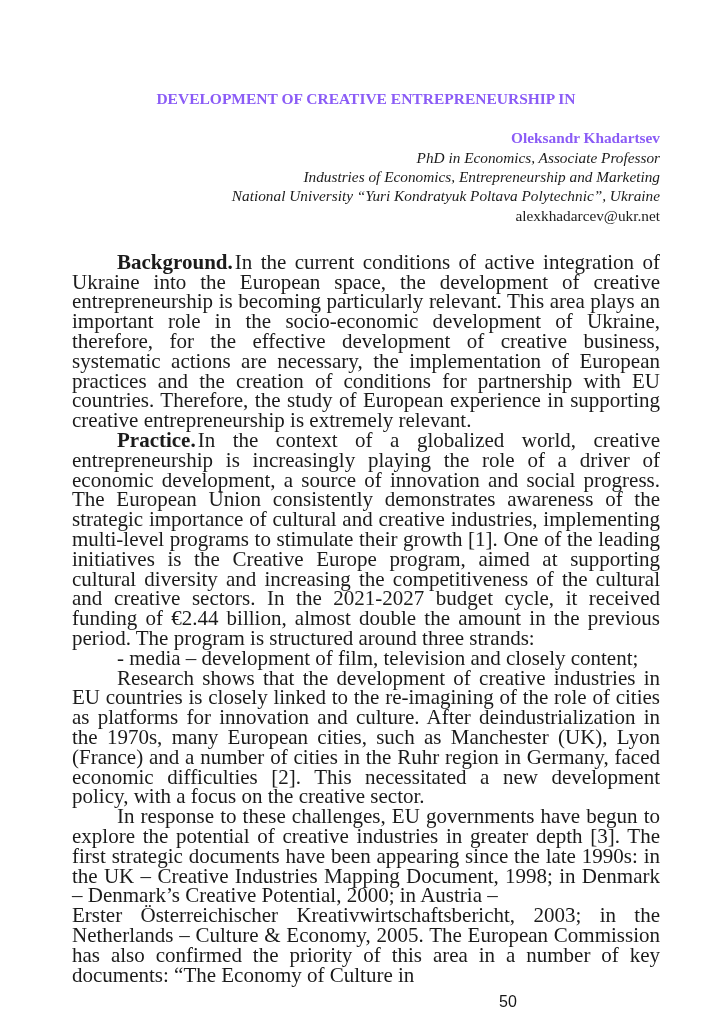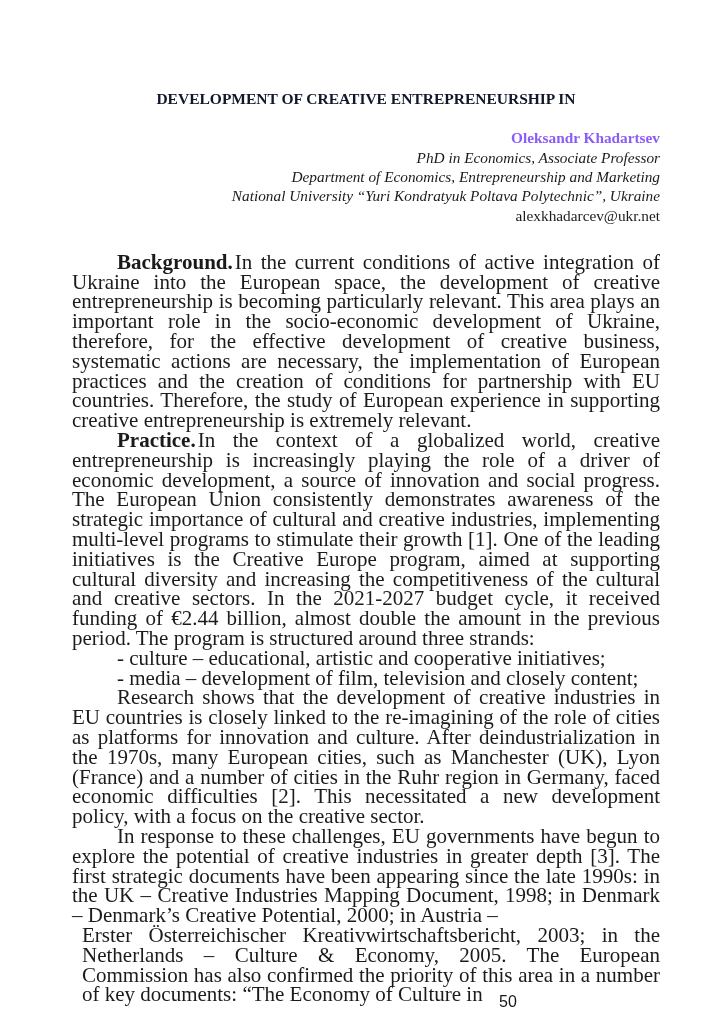--- a/index.html
+++ b/index.html
@@ -20,21 +20,21 @@
     position: absolute;
     left: 72px;
     top: 78px;
     width: 588px;
   }
   .title {
     text-align: center;
     font-weight: bold;
     font-size: 15.5px;
     line-height: 21px;
-    color: #0f172a;
+    color: #8b5cf6;
   }
   .title-line { display: block; }
   .authors {
     margin-top: 19px;
     text-align: right;
     font-size: 15.3px;
     line-height: 19.3px;
   }
   .author-name {
     font-weight: bold;
@@ -45,21 +45,21 @@
   .body-text {
     margin-top: 28px;
     font-size: 21px;
     line-height: 19.8px;
     text-align: justify;
   }
   .para {
     margin: 0;
     text-indent: 45px;
   }
-  .para.no-indent { text-indent: 0; margin-left: 10px; }
+  .para.no-indent { text-indent: 0; }
   .lead {
     font-weight: bold;
     padding-right: 2px;
   }
   .page-number {
     position: absolute;
     left: 492px;
     top: 993px;
     width: 32px;
     text-align: center;
@@ -74,34 +74,31 @@
 <div class="page">
   <div class="content">
 
     <h1 class="title">
       <span class="title-line">DEVELOPMENT OF CREATIVE ENTREPRENEURSHIP  IN</span>
     </h1>
 
     <div class="authors">
       <div class="author-name">Oleksandr Khadartsev</div>
       <div class="author-meta">PhD in Economics, Associate Professor</div>
-      <div class="author-meta">Department of Economics, Entrepreneurship and Marketing</div>
+      <div class="author-meta">Industries of Economics, Entrepreneurship and Marketing</div>
       <div class="author-meta">National University “Yuri Kondratyuk Poltava Polytechnic”, Ukraine</div>
       <div class="author-email">alexkhadarcev@ukr.net</div>
     </div>
 
     <div class="body-text">
       <p class="para">
         <span class="lead">Background.</span><span>In the current conditions of active integration of Ukraine into the European space, the development of creative entrepreneurship is becoming particularly relevant. This area plays an important role in the socio-economic development of Ukraine, therefore, for the effective development of creative business, systematic actions are necessary, the implementation of European practices and the creation of conditions for partnership with EU countries. Therefore, the study of European experience in supporting creative entrepreneurship is extremely relevant.</span>
       </p>
       <p class="para">
         <span class="lead">Practice.</span><span>In the context of a globalized world, creative entrepreneurship is increasingly playing the role of a driver of economic development, a source of innovation and social progress. The European Union consistently demonstrates awareness of the strategic importance of cultural and creative industries, implementing multi-level programs to stimulate their growth [1]. One of the leading initiatives is the Creative Europe program, aimed at supporting cultural diversity and increasing the competitiveness of the cultural and creative sectors. In the 2021-2027 budget cycle, it received funding of €2.44 billion, almost double the amount in the previous period. The program is structured around three strands:</span>
-      </p>
-      <p class="para">
-        <span>- culture – educational, artistic and cooperative initiatives;</span>
       </p>
       <p class="para">
         <span>- media – development of film, television and closely content;</span>
       </p>
       <p class="para">
         <span>Research shows that the development of creative industries in EU countries is closely linked to the re-imagining of the role of cities as platforms for innovation and culture. After deindustrialization in the 1970s, many European cities, such as Manchester (UK), Lyon (France) and a number of cities in the Ruhr region in Germany, faced economic difficulties [2]. This necessitated a new development policy, with a focus on the creative sector.</span>
       </p>
       <p class="para">
         <span>In response to these challenges, EU governments have begun to explore the potential of creative industries in greater depth [3]. The first strategic documents have been appearing since the late 1990s: in the UK – Creative Industries Mapping Document, 1998; in Denmark – Denmark’s Creative Potential, 2000; in Austria –</span>
       </p>

